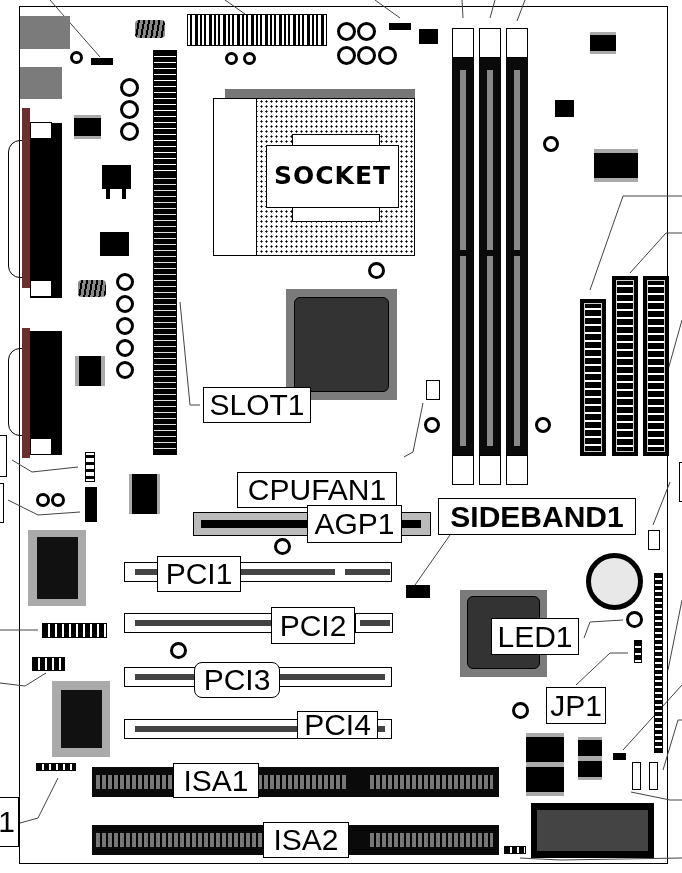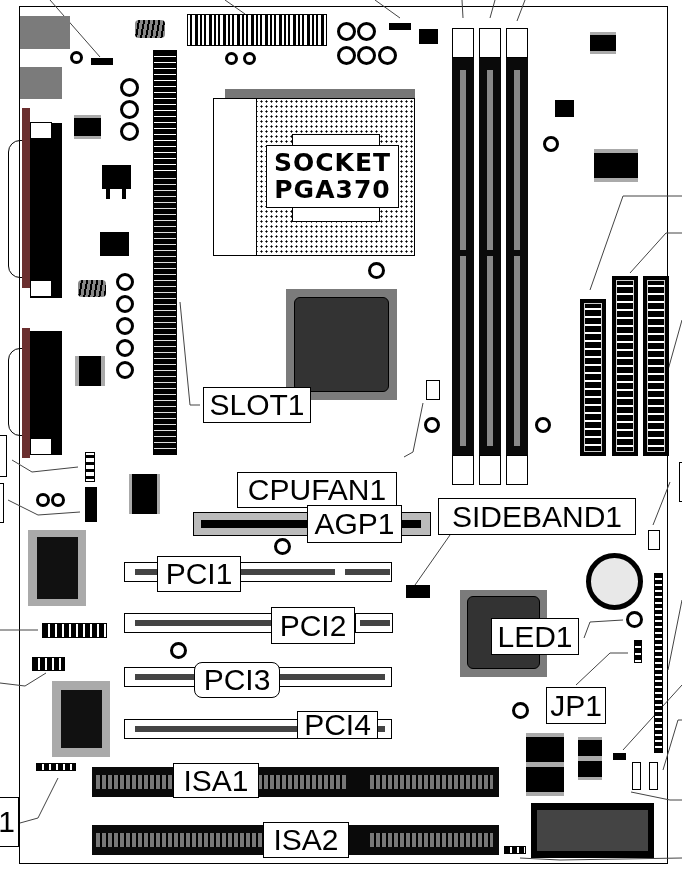--- a/index.html
+++ b/index.html
@@ -109,21 +109,20 @@
 <div class="abs circ" style="left:378px;top:46px;width:19px;height:19px;"></div>
 <div class="abs" style="left:389px;top:23px;width:22px;height:7px;background:#000;"></div>
 <div class="abs blk" style="left:419px;top:29px;width:19px;height:15px;"></div>
 
 <div class="abs" style="left:213px;top:98px;width:202px;height:158px;border:1.5px solid #000;background:radial-gradient(#000 0.9px,transparent 1.2px) 0 0/5px 5px #fff;"></div>
 <div class="abs" style="left:225px;top:89px;width:190px;height:9px;background:#777;"></div>
 <div class="abs" style="left:213px;top:98px;width:44px;height:158px;background:#fff;border:1.5px solid #000;"></div>
 <div class="abs" style="left:292px;top:134px;width:88px;height:88px;background:#fff;border:1px solid #000;"></div>
 <div class="lbl lbl-sock" style="left:266px;top:145px;width:133px;height:63px;">
   <span>SOCKET</span>
-  <span>PGA370</span>
 </div>
 <div class="abs circ" style="left:368px;top:262px;width:17px;height:17px;"></div>
 
 <div class="abs gray" style="left:286px;top:289px;width:111px;height:111px;"></div>
 <div class="abs dgray" style="left:294px;top:297px;width:95px;height:95px;border:1px solid #000;border-radius:6px;"></div>
 
 <div class="abs dimm" style="left:452px;top:40px;width:22px;height:428px;">
   <div class="clip" style="top:-12px;"></div>
   <div class="ctr" style="top:30px;height:180px;"></div>
   <div class="ctr" style="top:216px;height:190px;"></div>
@@ -166,21 +165,21 @@
 <div class="abs hdr" style="left:85px;top:452px;width:10px;height:30px;background:repeating-linear-gradient(180deg,#fff 0 2px,#000 2px 5px,#fff 5px 7px);"></div>
 <div class="abs blk" style="left:85px;top:487px;width:12px;height:35px;border:1px solid #000;"></div>
 <div class="abs circ" style="left:36px;top:493px;width:14px;height:14px;"></div>
 <div class="abs circ" style="left:51px;top:493px;width:14px;height:14px;"></div>
 <div class="abs blk" style="left:132px;top:474px;width:25px;height:40px;box-shadow:-3px 0 0 #aaa,3px 0 0 #aaa;"></div>
 
 <div class="abs" style="left:193px;top:512px;width:238px;height:24px;background:#bbb;border:1.5px solid #000;">
   <div class="abs blk" style="left:7px;top:7px;width:220px;height:8px;"></div>
 </div>
 <div class="lbl lbl-big" style="left:307px;top:505px;width:95px;height:38px;">AGP1</div>
-<div class="lbl lbl-big" style="left:438px;top:498px;width:198px;height:37px;">SIDEBAND1</div>
+<div class="lbl lbl-big" style="left:438px;top:498px;width:198px;height:37px;font-weight:bold;">SIDEBAND1</div>
 <div class="abs hdr" style="left:648px;top:530px;width:12px;height:20px;"></div>
 <div class="abs circ" style="left:274px;top:538px;width:17px;height:17px;"></div>
 
 <div class="abs" style="left:28px;top:530px;width:58px;height:76px;background:#aaa;"></div>
 <div class="abs blk" style="left:37px;top:537px;width:41px;height:62px;background:#111;"></div>
 
 <div class="abs pci" style="left:124px;top:562px;width:268px;height:20px;">
     <div class="bar" style="left:10px;top:6px;width:200px;height:6px;"></div>
     <div class="bar" style="left:220px;top:6px;width:45px;height:6px;"></div>
   </div>

